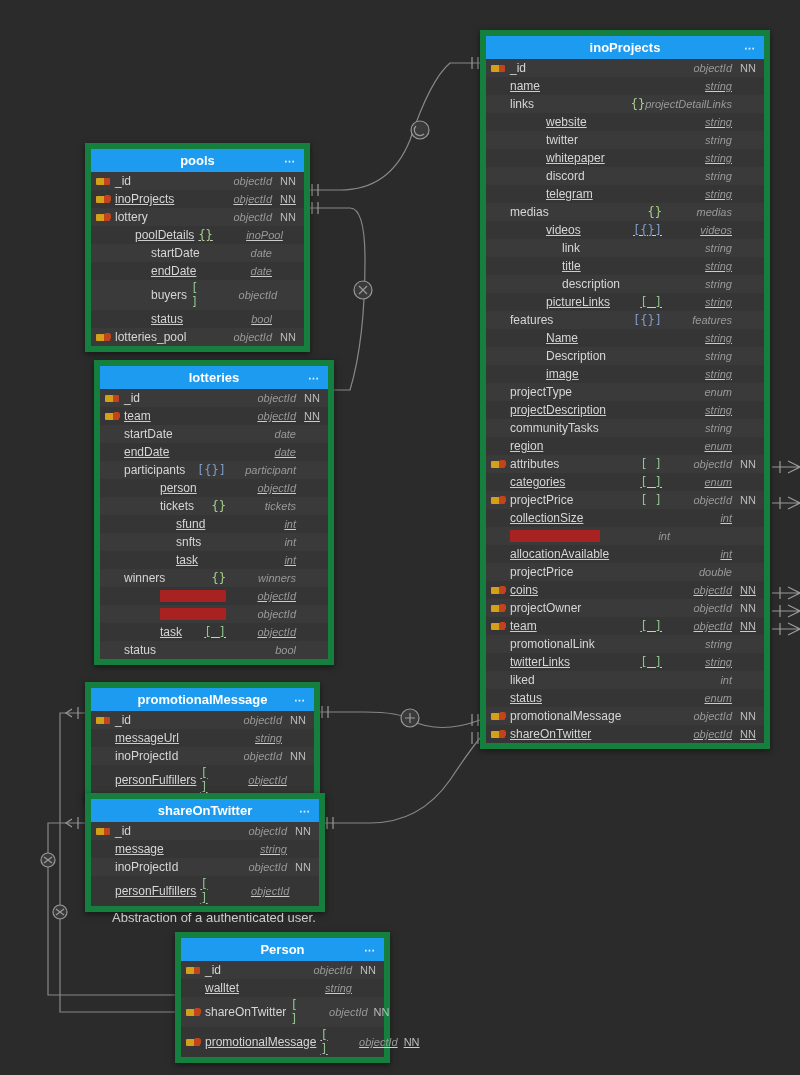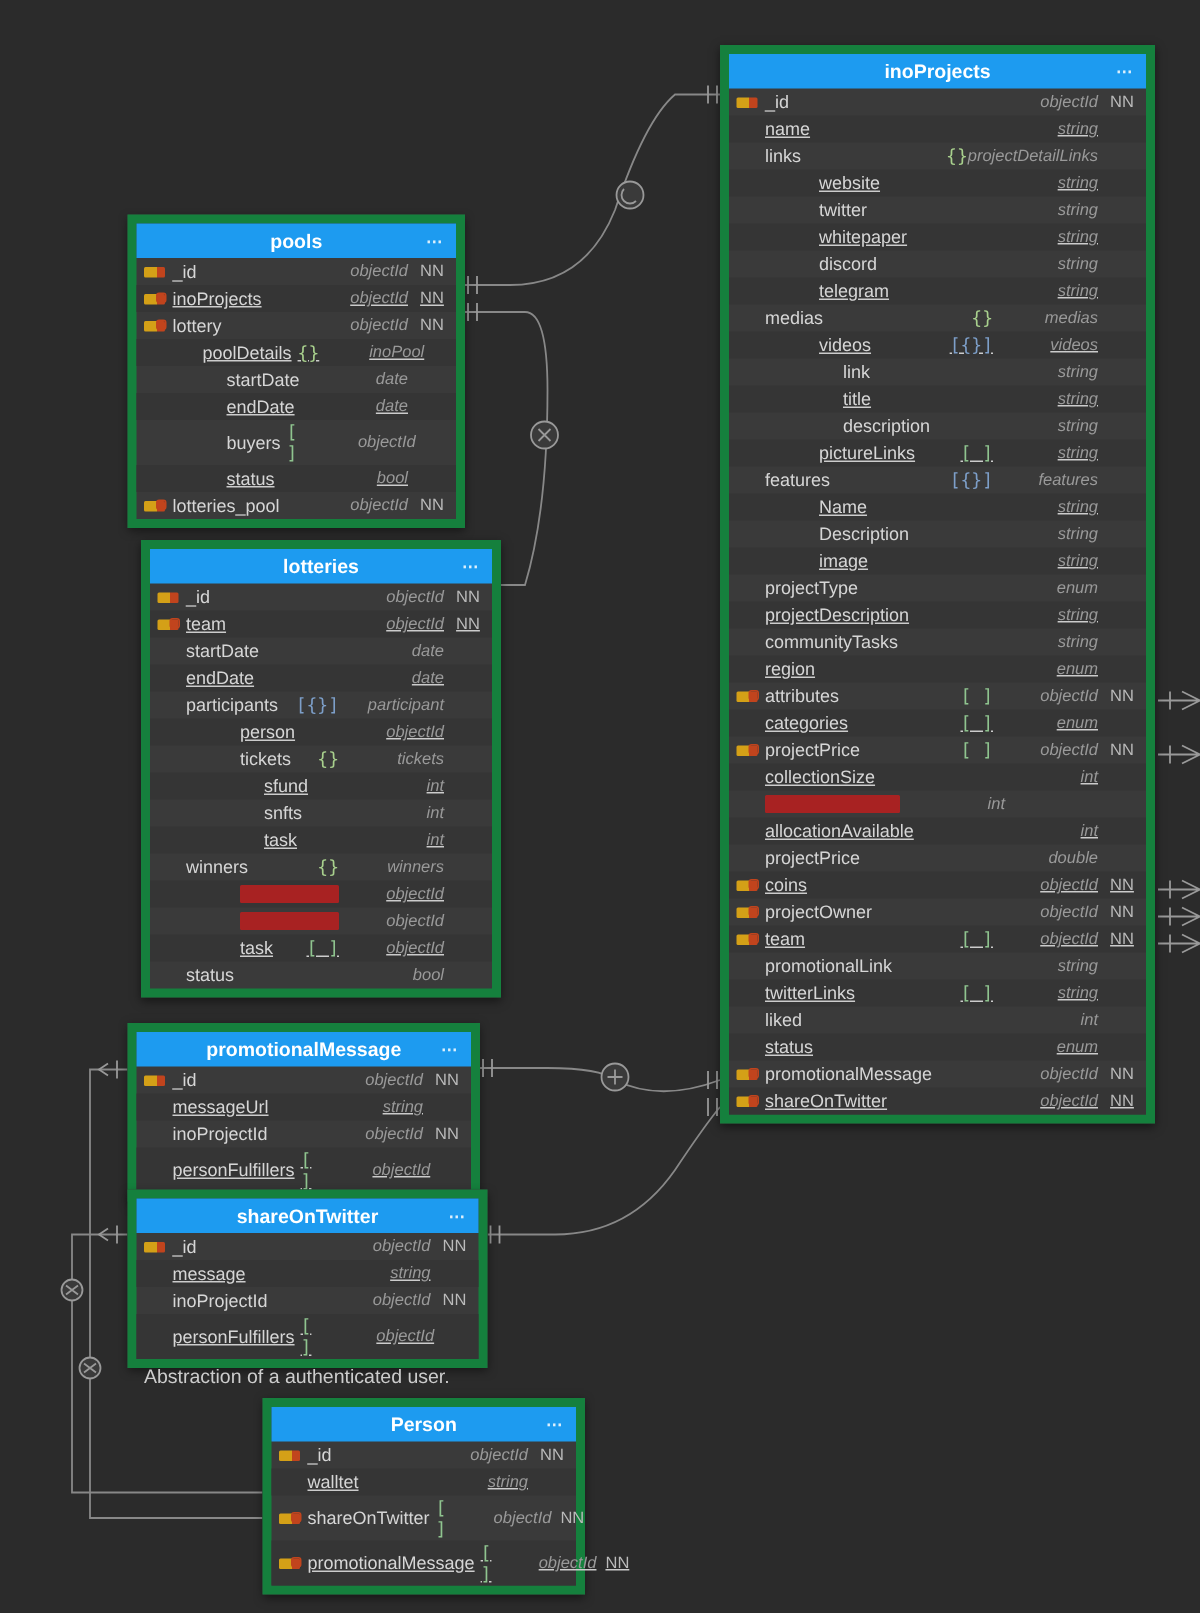--- a/index.html
+++ b/index.html
@@ -701,13 +701,13 @@
       <div class="row alt">
         <span class="key-icon">
           <span class="key-gold fk"></span>
         </span>
         <span class="field-name">shareOnTwitter</span>
         <span class="type">objectId</span>
         <span class="nn">NN</span>
       </div>
     </div>
   </div>
-<div class="caption" style="left:96px; top:910px;text-align:center;">Abstraction of a authenticated user.</div>
+<div class="caption" style="left:112px; top:910px;text-align:center;">Abstraction of a authenticated user.</div>
 
 </body></html>

